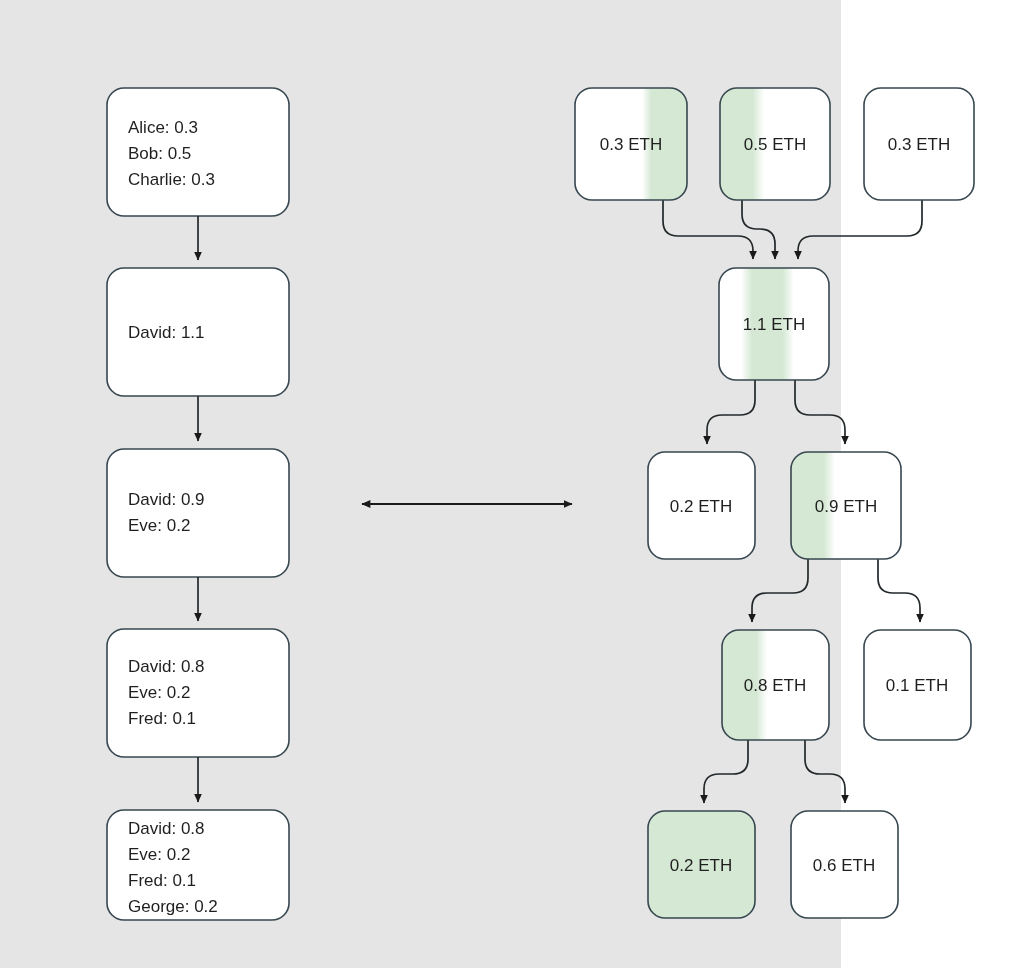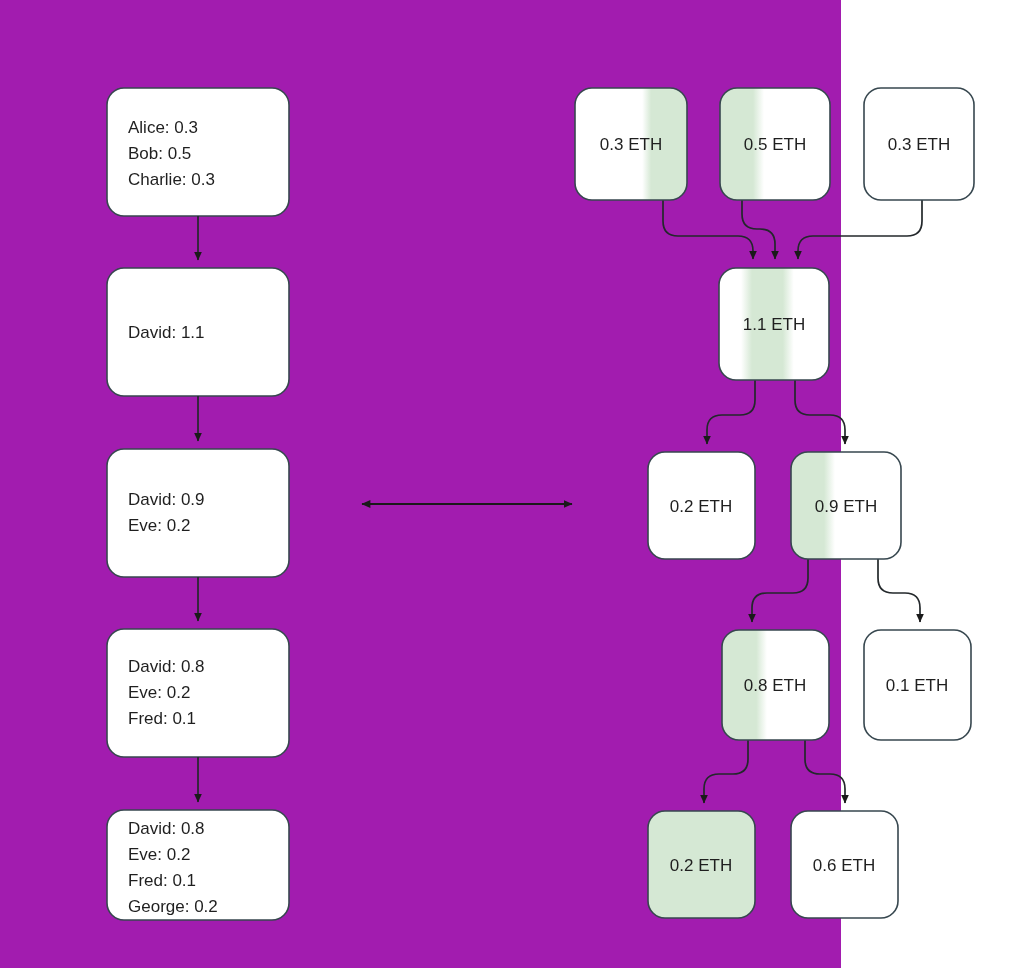--- a/index.html
+++ b/index.html
@@ -10,21 +10,21 @@
   body {
     width: 1024px;
     height: 968px;
     font-family: "Liberation Sans", sans-serif;
     overflow: hidden;
   }
   #canvas {
     position: relative;
     width: 841px;
     height: 968px;
-    background: #a21caf;
+    background: #e5e5e5;
   }
   svg.diagram {
     position: absolute;
     left: 0;
     top: 0;
     width: 1024px;
     height: 968px;
   }
   .node-text-left {
     font-family: "Liberation Sans", sans-serif;

